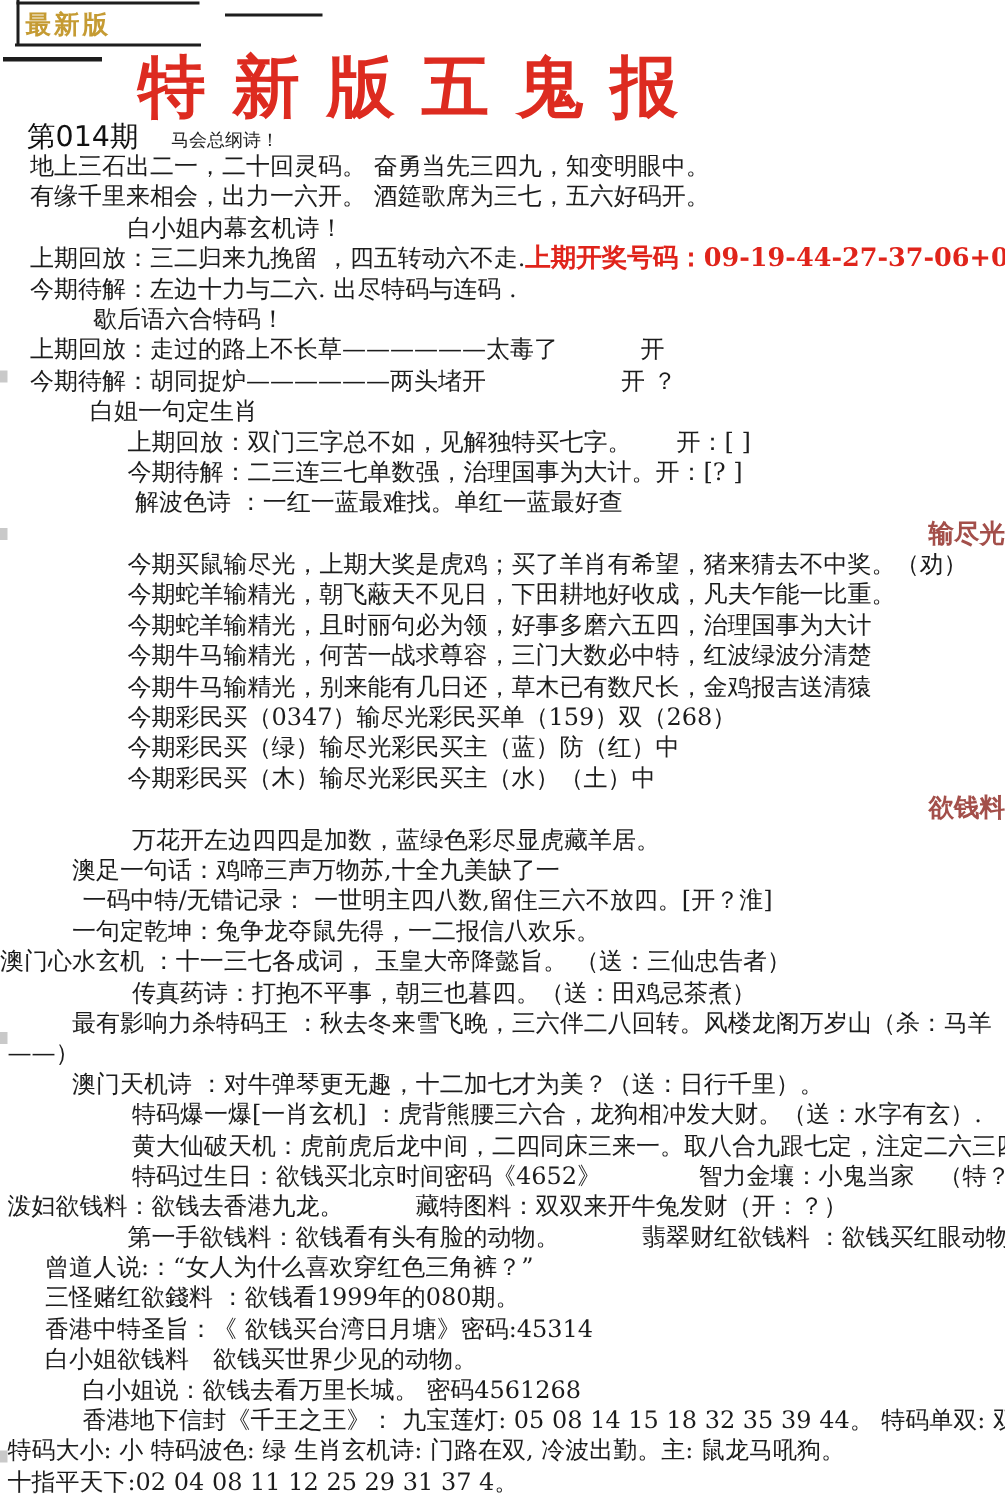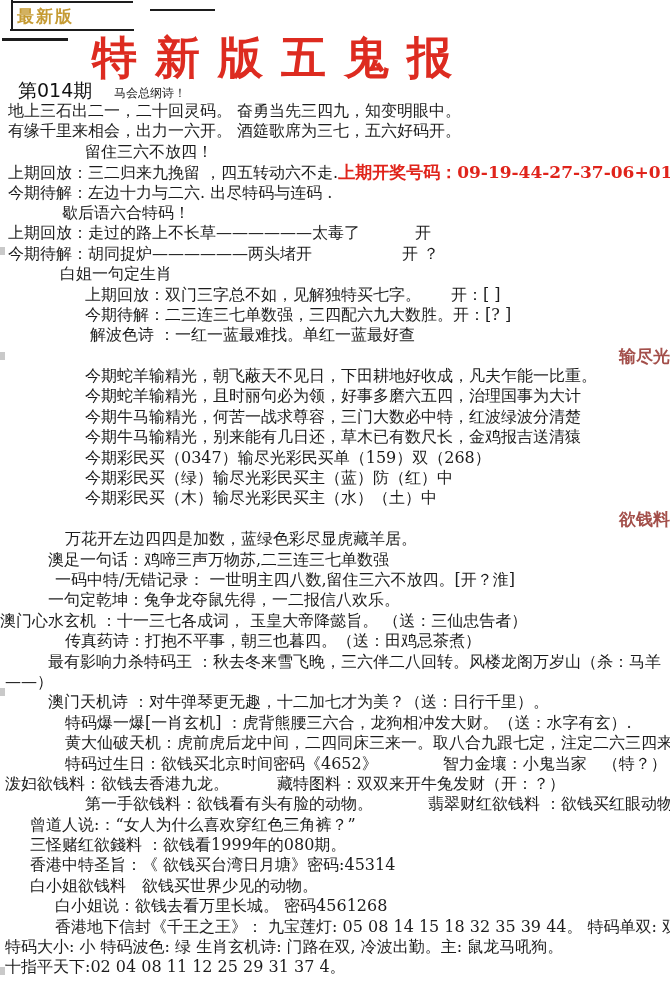--- a/index.html
+++ b/index.html
@@ -36,24 +36,24 @@
   .poem-label{
     position:absolute;left:114px;top:85px;
     font-size:12px;color:#222;
   }
   
   .bodytext{position:absolute;top:101px;left:0;width:670px;}
   .ln{
     height:20.4px;line-height:20.4px;
     font-size:16px;white-space:nowrap;color:#1c1c1c;
   }
-  .i5{padding-left:5px}.i8{padding-left:8px}.i18{padding-left:18px}
+  .i5{padding-left:5px}.i8{padding-left:20px}.i18{padding-left:18px}
   .i30{padding-left:30px}.i45{}.i48{padding-left:48px}
   .i55{padding-left:55px}.i60{padding-left:60px}.i62{padding-left:62px}
-  .i65{padding-left:65px}.i85{padding-left:85px}.i90{padding-left:90px}
+  .i65{padding-left:88px}.i85{padding-left:85px}.i90{padding-left:90px}
   .sec{color:#a34f4a;font-weight:bold;font-size:17px;text-align:right;}
   .red{color:#e0241b;font-weight:bold;font-size:17px;}
   .g30{margin-left:30px}.g55{margin-left:55px}.g65{margin-left:65px}
   .g90{margin-left:90px}.g110{margin-left:48px}
   
   .edge-mark{position:absolute;left:0;width:5px;height:8px;background:#c9c9c9;}
 </style>
 </head>
 <body>
 
@@ -71,41 +71,42 @@
   <div class="poem-label">马会总纲诗！</div>
 
   <div class="edge-mark" style="top:247px"></div>
   <div class="edge-mark" style="top:352px"></div>
   <div class="edge-mark" style="top:688px"></div>
   <div class="edge-mark" style="top:967px"></div>
 
   <div class="bodytext">
     <div class="ln i8">地上三石出二一，二十回灵码。 奋勇当先三四九，知变明眼中。</div>
     <div class="ln i8">有缘千里来相会，出力一六开。 酒筵歌席为三七，五六好码开。</div>
-    <div class="ln i85">留住三六不放四！</div>
+    <div class="ln i85">白小姐内幕玄机诗！</div>
     <div class="ln i8"><span>上期回放：三二归来九挽留 ，四五转动六不走.</span><span class="red">上期开奖号码：09-19-44-27-37-06+01</span></div>
     <div class="ln i8">今期待解：左边十力与二六. 出尽特码与连码 .</div>
     <div class="ln i62">歇后语六合特码！</div>
     <div class="ln i8"><span>上期回放：走过的路上不长草——————太毒了</span><span class="g55">开</span></div>
     <div class="ln i8"><span>今期待解：胡同捉炉——————两头堵开</span><span class="g90">开 ？</span></div>
     <div class="ln i60">白姐一句定生肖</div>
     <div class="ln i85"><span>上期回放：双门三字总不如，见解独特买七字。</span><span class="g30">开：[ ]</span></div>
-    <div class="ln i85">今期待解：二三连三七单数强，三四配六九大数胜。开：[? ]</div>
+    <div class="ln i85">今期待解：二三连三七单数强，治理国事为大计。开：[? ]</div>
     <div class="ln i90">解波色诗 ：一红一蓝最难找。单红一蓝最好查</div>
     <div class="ln i18 sec">输尽光</div>
+    <div class="ln i85">今期买鼠输尽光，上期大奖是虎鸡；买了羊肖有希望，猪来猜去不中奖。（劝）</div>
     <div class="ln i85">今期蛇羊输精光，朝飞蔽天不见日，下田耕地好收成，凡夫乍能一比重。</div>
     <div class="ln i85">今期蛇羊输精光，且时丽句必为领，好事多磨六五四，治理国事为大计</div>
     <div class="ln i85">今期牛马输精光，何苦一战求尊容，三门大数必中特，红波绿波分清楚</div>
     <div class="ln i85">今期牛马输精光，别来能有几日还，草木已有数尺长，金鸡报吉送清猿</div>
     <div class="ln i85">今期彩民买（0347）输尽光彩民买单（159）双（268）</div>
     <div class="ln i85">今期彩民买（绿）输尽光彩民买主（蓝）防（红）中</div>
     <div class="ln i85">今期彩民买（木）输尽光彩民买主（水）（土）中</div>
     <div class="ln i18 sec">欲钱料</div>
     <div class="ln i65">万花开左边四四是加数，蓝绿色彩尽显虎藏羊居。</div>
-    <div class="ln i48">澳足一句话：鸡啼三声万物苏,二三连三七单数强</div>
+    <div class="ln i48">澳足一句话：鸡啼三声万物苏,十全九美缺了一</div>
     <div class="ln i55">一码中特/无错记录： 一世明主四八数,留住三六不放四。[开？淮]</div>
     <div class="ln i48">一句定乾坤：兔争龙夺鼠先得，一二报信八欢乐。</div>
     <div class="ln i45">澳门心水玄机 ：十一三七各成词， 玉皇大帝降懿旨。 （送：三仙忠告者）</div>
     <div class="ln i65">传真药诗：打抱不平事，朝三也暮四。（送：田鸡忌茶煮）</div>
     <div class="ln i48">最有影响力杀特码王 ：秋去冬来雪飞晚，三六伴二八回转。风楼龙阁万岁山（杀：马羊</div>
     <div class="ln i5">——）</div>
     <div class="ln i48">澳门天机诗 ：对牛弹琴更无趣，十二加七才为美？（送：日行千里）。</div>
     <div class="ln i65">特码爆一爆[一肖玄机] ：虎背熊腰三六合，龙狗相冲发大财。（送：水字有玄）.</div>
     <div class="ln i65">黄大仙破天机：虎前虎后龙中间，二四同床三来一。取八合九跟七定，注定二六三四来。</div>
     <div class="ln i65"><span>特码过生日：欲钱买北京时间密码《4652》</span><span class="g65">智力金壤：小鬼当家　（特？）</span></div>

